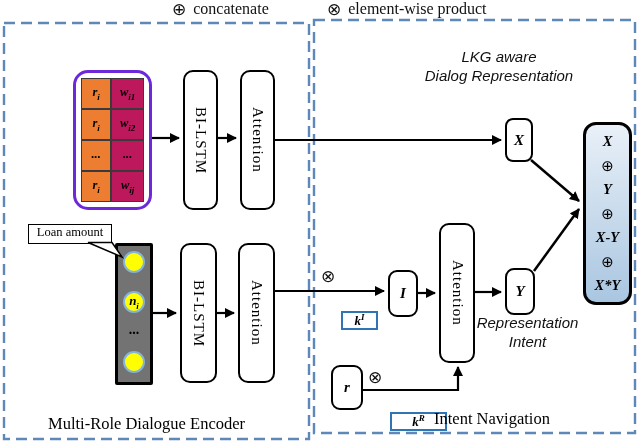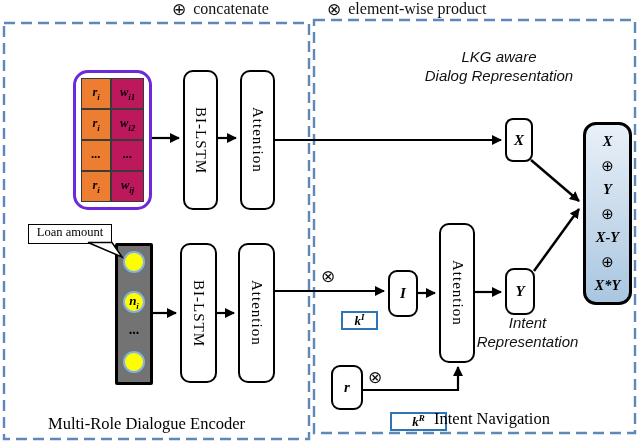--- a/index.html
+++ b/index.html
@@ -165,22 +165,22 @@
 
   <div class="node" style="left:439px;top:223px;width:36px;height:140px;">
     <span class="vlabel">Attention</span>
   </div>
 
   <div class="node" style="left:505px;top:268px;width:30px;height:47px;border-radius:9px;">
     <span class="math">Y</span>
   </div>
 
   <div class="caption ital-sans" style="left:455px;top:314px;width:145px;">
+    <div>Representation</div>
     <div>Intent</div>
-    <div>Representation</div>
   </div>
 
   <div class="node" style="left:331px;top:365px;width:32px;height:45px;border-radius:9px;">
     <span class="math">r</span>
   </div>
 
   <span class="op-sym" style="position:absolute;left:368px;top:369px;">⊗</span>
   <div class="kbox" style="left:390px;top:368px;width:57px;height:19px;">
     <span><span>k</span><sup>R</sup></span>
   </div>

